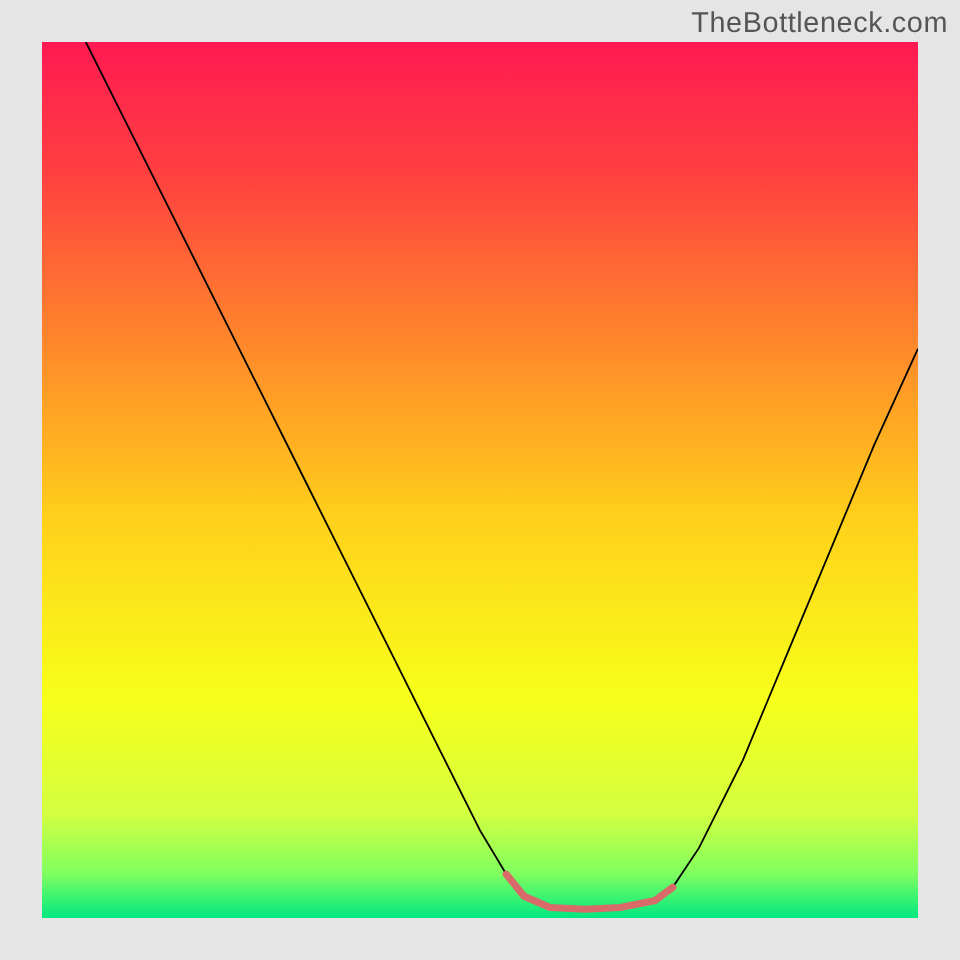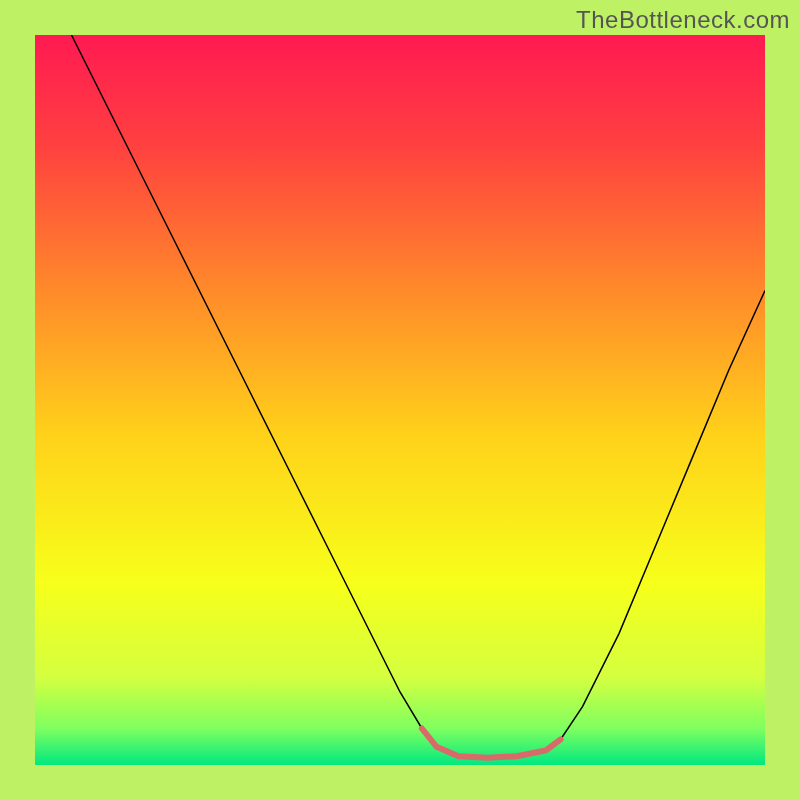--- a/index.html
+++ b/index.html
@@ -1,21 +1,21 @@
 <!DOCTYPE html>
 <html><head>
 <meta charset="utf-8">
 <style>
   * { margin: 0; padding: 0; box-sizing: border-box; }
   html, body { width: 800px; height: 800px; overflow: hidden; background: #000; }
   .chart-container {
     position: relative;
     width: 800px;
     height: 800px;
-    background: #bef264;
+    background: #e5e5e5;
   }
   .watermark {
     position: absolute;
     top: 6px;
     right: 10px;
     font-family: Arial, Helvetica, sans-serif;
     font-size: 24px;
     color: #555;
     letter-spacing: 0.5px;
     z-index: 10;

